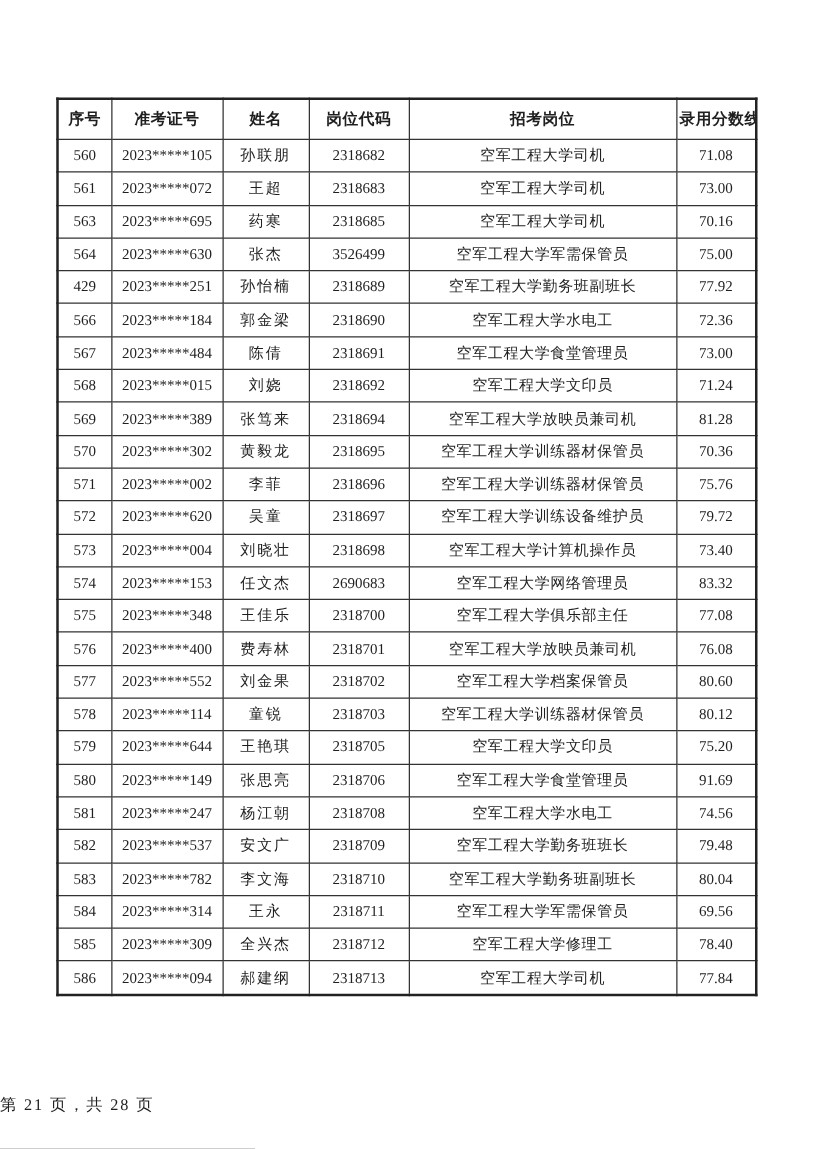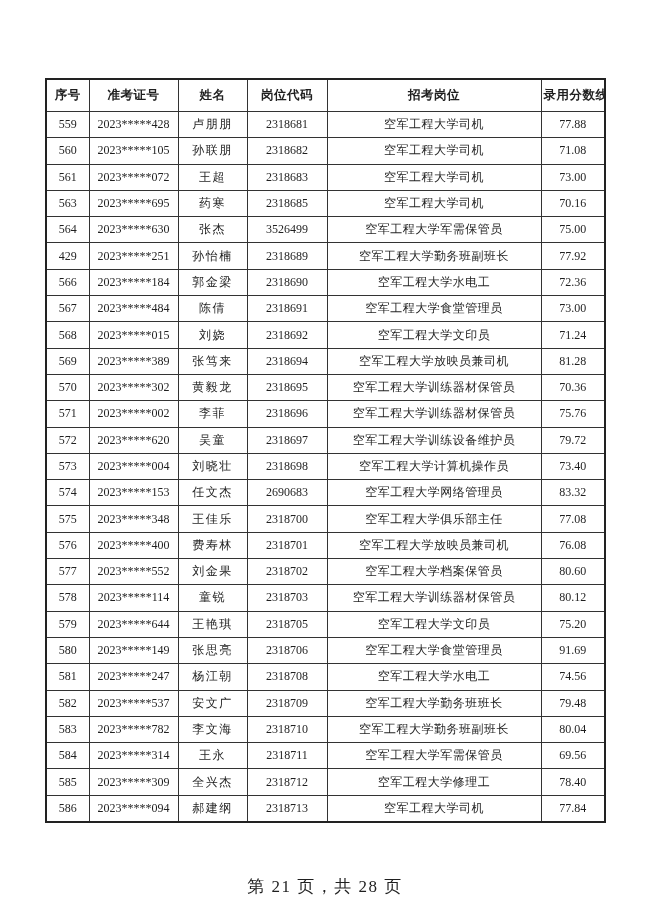--- a/index.html
+++ b/index.html
@@ -50,22 +50,22 @@
   td.c4 {
     text-align: left;
     padding-left: 5px;
     letter-spacing: 0.5px;
   }
   .page-footer {
     position: absolute;
     top: 875px;
     left: 0;
     width: 100%;
-    text-align: center;
-    font-size: 17px;
+    text-align: left;
+    font-size: 13px;
     letter-spacing: 1.5px;
     color: #1f1f1f;
   }
 </style>
 </head>
 <body>
 
 <div class="page">
 
   <table class="score-table">
@@ -81,28 +81,20 @@
       <tr>
         <th>序号</th>
         <th>准考证号</th>
         <th>姓名</th>
         <th>岗位代码</th>
         <th>招考岗位</th>
         <th>录用分数线</th>
       </tr>
     </thead>
     <tbody>
-    <tr>
-      <td class="c0">559</td>
-      <td class="c1">2023*****428</td>
-      <td class="c2">卢朋朋</td>
-      <td class="c3">2318681</td>
-      <td class="c4">空军工程大学司机</td>
-      <td class="c5">77.88</td>
-    </tr>
 
     <tr>
       <td class="c0">560</td>
       <td class="c1">2023*****105</td>
       <td class="c2">孙联朋</td>
       <td class="c3">2318682</td>
       <td class="c4">空军工程大学司机</td>
       <td class="c5">71.08</td>
     </tr>
 

